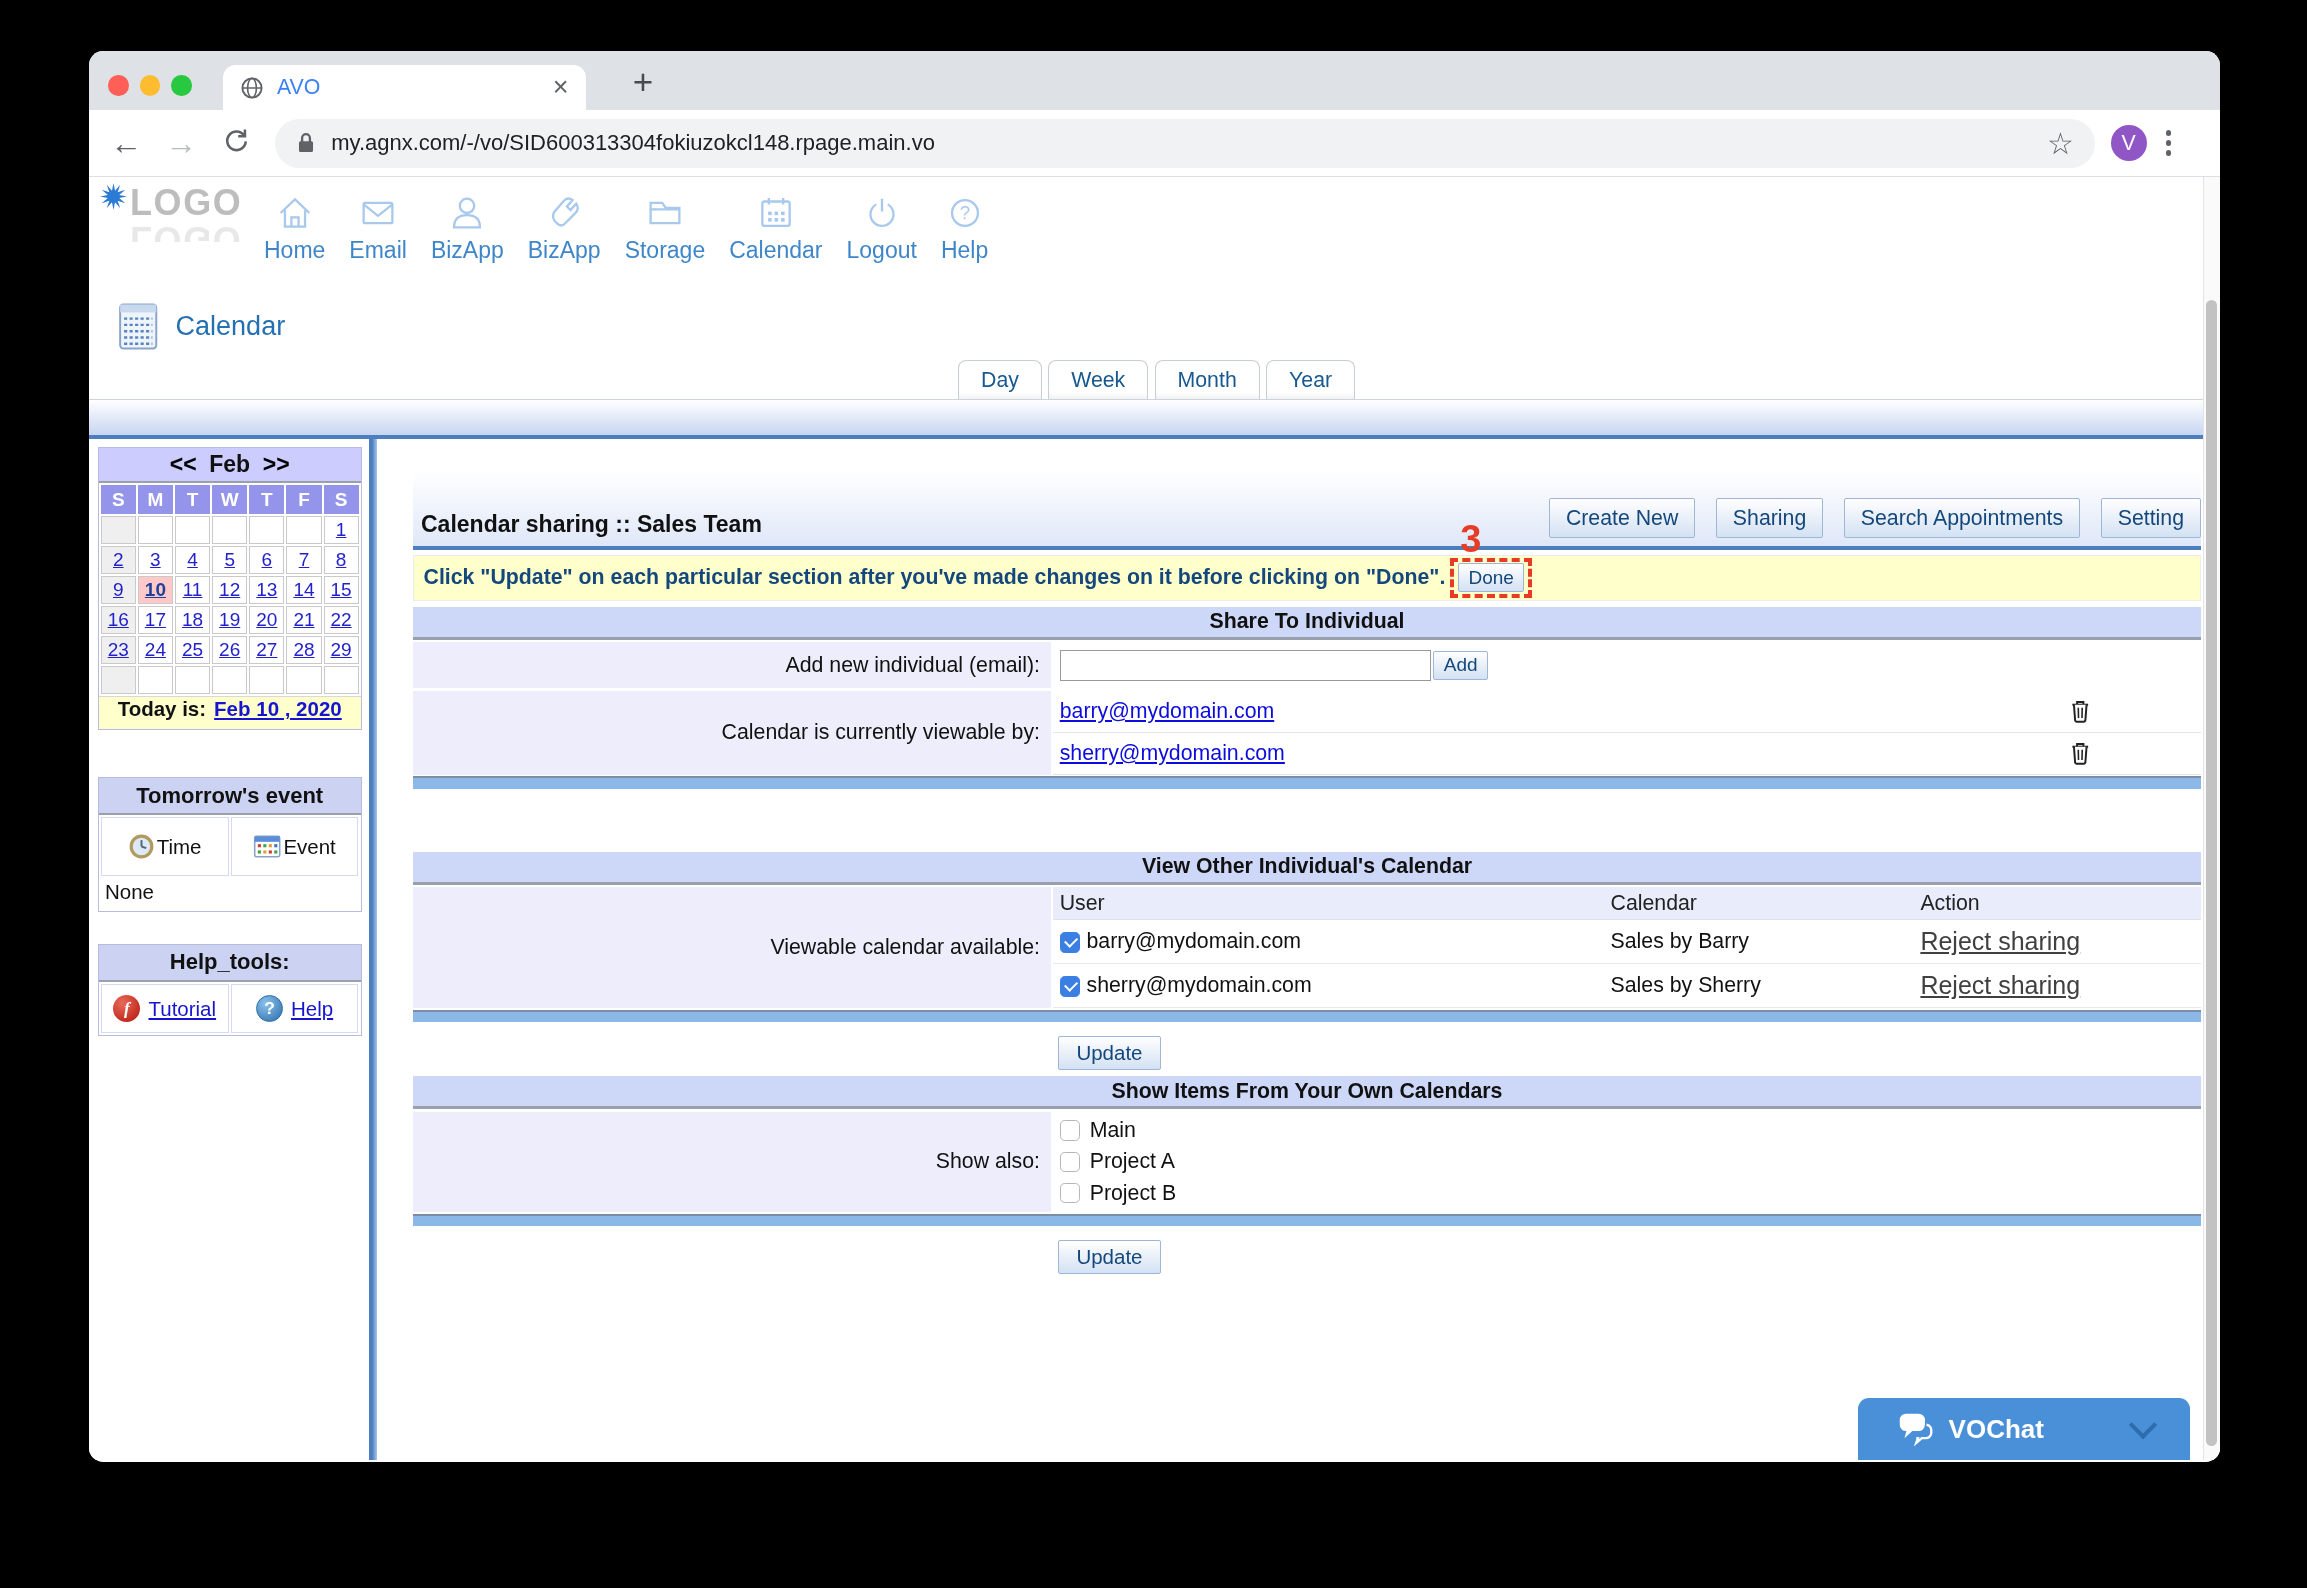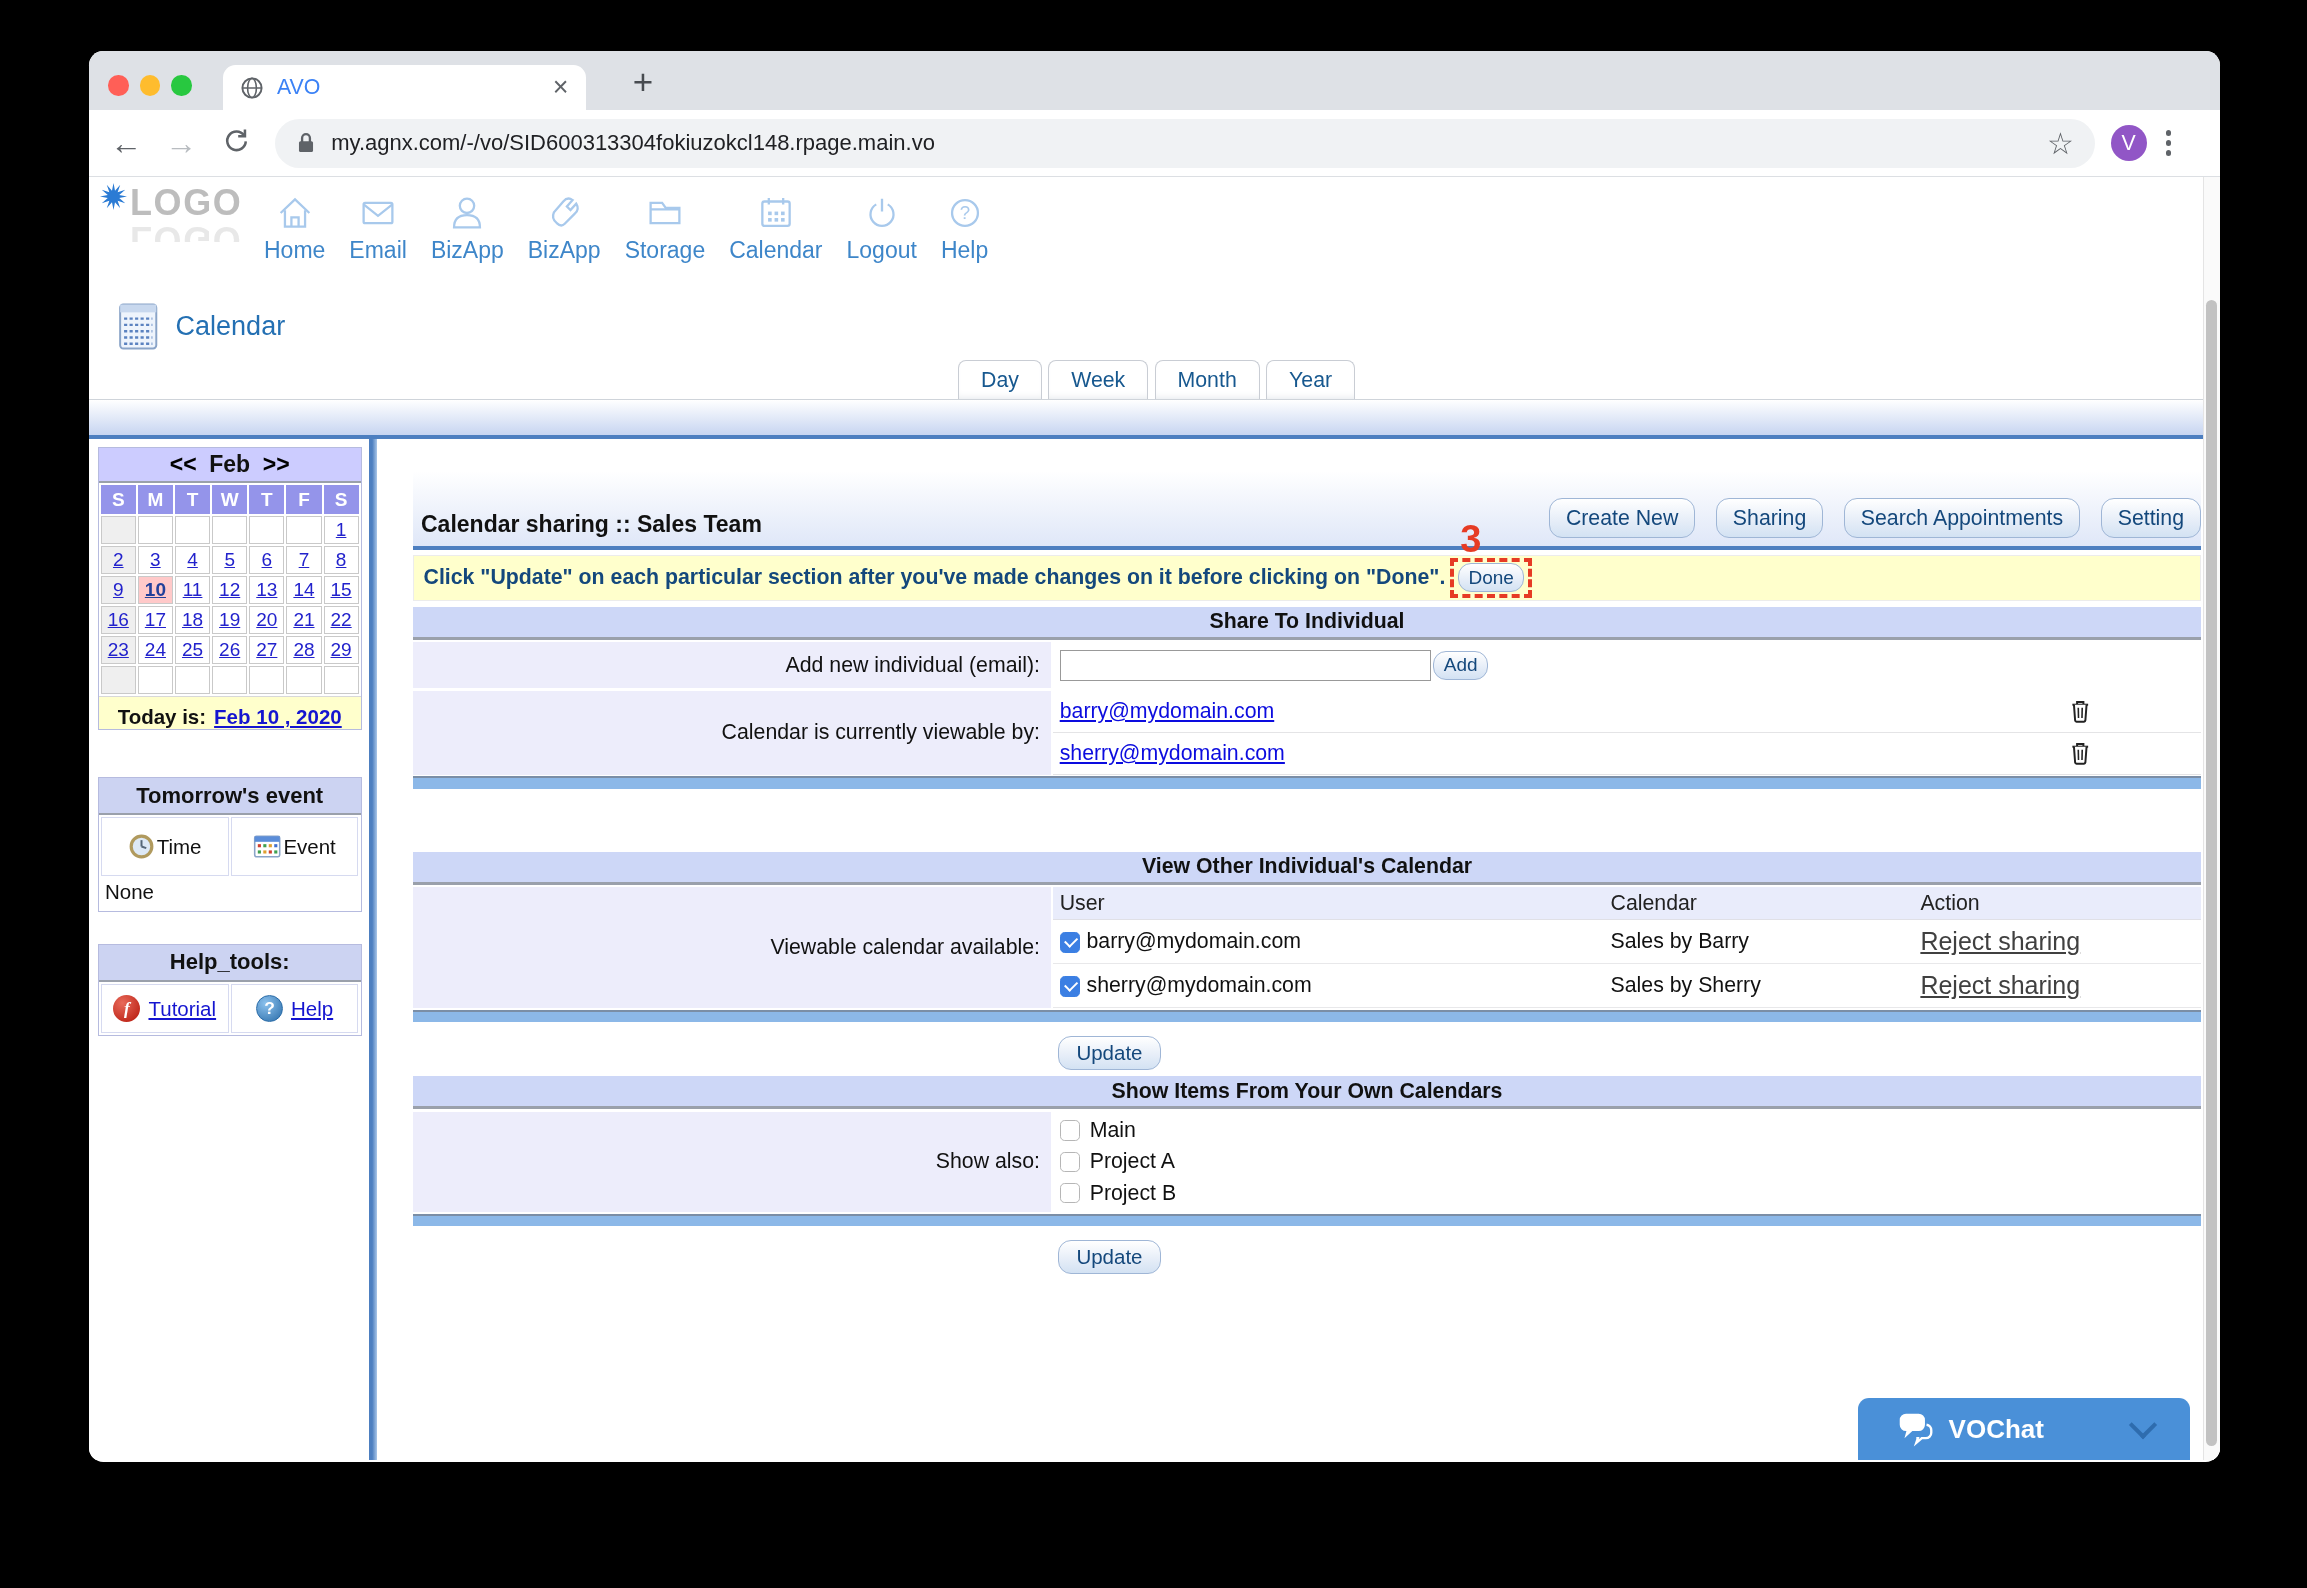--- a/index.html
+++ b/index.html
@@ -47,40 +47,40 @@
   .mc-box{margin:8px 0 0 8.7px;width:264px;border:1.6px solid #b6bbdf;background:#fff;box-sizing:border-box}
   .mc-head{height:33px;background:#ccccff;border-bottom:2.4px solid #9aa0ab;display:flex;align-items:center;justify-content:center;gap:12.6px;font-size:23px;font-weight:700}
   .mc-head a{color:#000;text-decoration:none}
   table.mc{border-collapse:separate;border-spacing:2.4px;width:100%}
   .mc th{background:#9494ea;color:#fff;font-size:19px;height:25px;border:0.8px solid #9494ea;font-weight:700}
   .mc td{border:0.8px solid #c9c9c9;height:24px;text-align:center;font-size:19px;background:#fff}
   .mc td.sun{background:#efefef}
   .mc td a{color:#2222cc;text-decoration:underline}
   .mc td.today{background:#ffc9c9}
   .mc td a.today-link{font-weight:700;color:#21409a}
-  .mc-today-row{height:32px;background:#ffffcc;display:flex;align-items:flex-end;justify-content:center;font-size:20.5px;font-weight:700;gap:8px;border-top:0.8px solid #d8d8d8}
+  .mc-today-row{height:32px;background:#ffffcc;display:flex;align-items:flex-start;justify-content:center;font-size:20.5px;font-weight:700;gap:8px;border-top:0.8px solid #d8d8d8}
   .mc-today-row a{color:#1515d0;text-decoration:underline}
   .tmrw-box{margin:47px 0 0 8.7px;width:264px;border:1.6px solid #b6bbdf;box-sizing:border-box}
   .box-head{height:35px;background:#ccd3f2;border-bottom:2.4px solid #9aa0ab;display:flex;align-items:center;justify-content:center;font-size:22px;font-weight:700}
   .tmrw-cells{display:flex;gap:2.4px;padding:2.4px}
   .tmrw-cell{border:1.6px solid #d6daf0;height:57px;flex:1;display:flex;flex-direction:row;align-items:center;justify-content:center;font-size:20.5px;gap:1.6px}
   .tmrw-none{padding:1.6px 6.3px 6.3px;font-size:20.5px}
   .help-box{margin:32px 0 0 8.7px;width:264px;border:1.6px solid #b6bbdf;box-sizing:border-box}
   .help-cells{display:flex;gap:2.4px;padding:2.4px}
   .help-cell{border:1.6px solid #d6daf0;height:47px;flex:1;display:flex;align-items:center;justify-content:center;gap:8px;font-size:20.5px}
   .help-cell a{color:#1515d0;text-decoration:underline}
   .ico-round{width:27px;height:27px;border-radius:50%;display:flex;align-items:center;justify-content:center;color:#fff;font-weight:700;font-size:17.4px}
   .red-ico{background:radial-gradient(circle at 35% 30%,#e86a5a,#b41408);font-style:italic;font-family:"Liberation Serif",serif}
   .blue-ico{background:radial-gradient(circle at 35% 30%,#8cc2ee,#2a6ca8);border:1.6px solid #2a6ca8;box-sizing:border-box}
   
   .main{flex:1;padding:0 19px 0 36px;box-sizing:border-box;position:relative}
   .main-head{height:111px;display:flex;align-items:flex-end;justify-content:space-between;background:linear-gradient(#ffffff 30%,#dfe7f8);border-bottom:4px solid #4d7fc0;padding-bottom:8px;box-sizing:border-box}
   .heading{font-size:23px;font-weight:700;margin-left:8px}
   .btn-row{display:flex;gap:20.5px}
-  .btn{background:linear-gradient(#ffffff,#e7eef8 55%,#d3e2f3);border:1.6px solid #9fb6d6;color:#14487c;font-size:21.3px;padding:6.3px 16px;font-family:inherit;border-radius:13px}
+  .btn{background:linear-gradient(#ffffff,#e7eef8 55%,#d3e2f3);border:1.6px solid #9fb6d6;color:#14487c;font-size:21.3px;padding:6.3px 16px;font-family:inherit;border-radius:2px}
   .btn.small{font-size:19px;padding:2.4px 9.5px}
   .banner{margin-top:4.7px;height:46px;background:#ffffcc;border:1.6px solid #ececec;display:flex;align-items:center;padding:0 9.5px;box-sizing:border-box}
   .banner-text{font-size:21.3px;font-weight:700;color:#14487c}
   .done-wrap{position:relative;margin-left:4.7px;border:4px dashed #e63b24;padding:1.6px 4px}
   .annot{position:absolute;top:-44px;left:6.3px;color:#e63b24;font-size:38px;font-weight:700}
   .section{margin-top:6.3px}
   .sec-head{height:30px;background:#cdd7f7;border-bottom:3.2px solid #9aa0ab;display:flex;align-items:center;justify-content:center;font-size:21.3px;font-weight:700}
   .sec-row{display:flex;margin-top:2.4px;gap:2.4px}
   .lbl-cell{width:638px;flex:none;background:#ededfb;display:flex;align-items:center;justify-content:flex-end;padding-right:11px;font-size:21.3px;box-sizing:border-box}
   .val-cell{flex:1;background:#fff;min-width:0}

